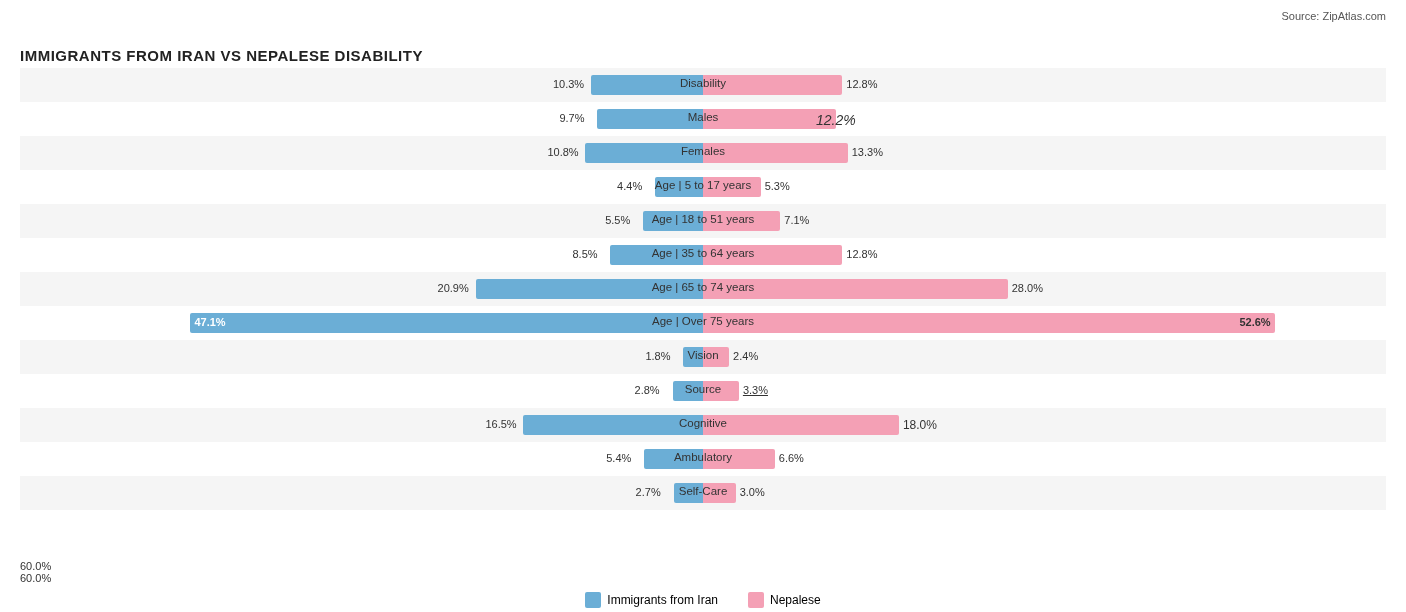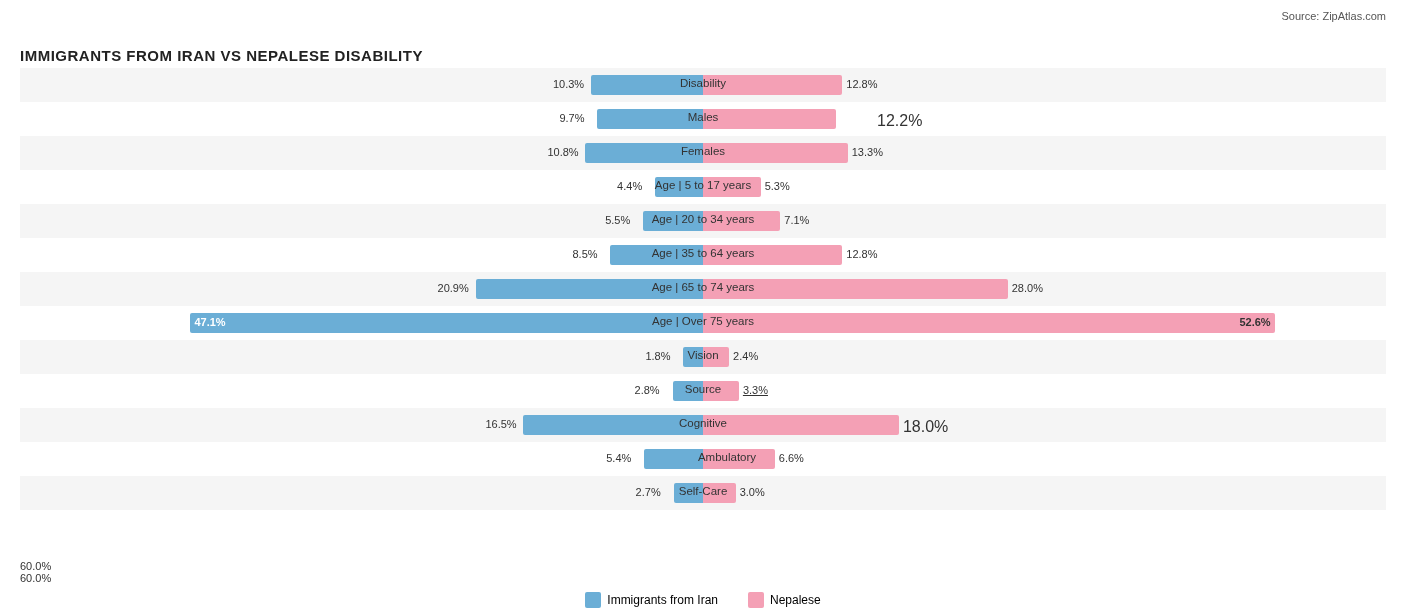--- a/index.html
+++ b/index.html
@@ -91,40 +91,40 @@
         <div style="position: absolute; height: 20px; top: 7px; background: rgb(244, 160, 181); border-radius: 0px 2px 2px 0px; left: 683px; width: 139.307px;"></div>
         <div style="position: absolute; left: 683px; transform: translateX(-50%); top: 9px; font-size: 11.5px; color: rgb(51, 51, 51); white-space: nowrap; z-index: 10; text-align: center; pointer-events: none;">Disability</div>
         <div style="position: absolute; top: 10px; font-size: 11px; white-space: nowrap; left: 532.902px; color: rgb(51, 51, 51);">10.3%</div>
         <div style="position: absolute; top: 10px; font-size: 11px; white-space: nowrap; left: 826.307px; color: rgb(51, 51, 51);">12.8%</div>
       </div>
       <div class="row" style="position: relative; height: 34px;">
         <div style="position: absolute; height: 20px; top: 7px; background: rgb(107, 174, 214); border-radius: 2px 0px 0px 2px; right: 683px; left: 577.432px; width: 105.568px;"></div>
         <div style="position: absolute; height: 20px; top: 7px; background: rgb(244, 160, 181); border-radius: 0px 2px 2px 0px; left: 683px; width: 132.777px;"></div>
         <div style="position: absolute; left: 683px; transform: translateX(-50%); top: 9px; font-size: 11.5px; color: rgb(51, 51, 51); white-space: nowrap; z-index: 10; text-align: center; pointer-events: none;">Males</div>
         <div style="position: absolute; top: 10px; font-size: 11px; white-space: nowrap; left: 539.432px; color: rgb(51, 51, 51);">9.7%</div>
-        <div style="position: absolute; top: 10px; font-size: 16px; white-space: nowrap; left: 857px; color: rgb(51, 51, 51);">12.2%</div>
+        <div style="position: absolute; top: 10px; font-size: 14px; white-space: nowrap; left: 796px; color: rgb(51, 51, 51); font-style: italic;">12.2%</div>
       </div>
       <div class="row" style="position: relative; height: 34px;">
         <div style="position: absolute; height: 20px; top: 7px; background: rgb(107, 174, 214); border-radius: 2px 0px 0px 2px; right: 683px; left: 565.46px; width: 117.54px;"></div>
         <div style="position: absolute; height: 20px; top: 7px; background: rgb(244, 160, 181); border-radius: 0px 2px 2px 0px; left: 683px; width: 144.748px;"></div>
         <div style="position: absolute; left: 683px; transform: translateX(-50%); top: 9px; font-size: 11.5px; color: rgb(51, 51, 51); white-space: nowrap; z-index: 10; text-align: center; pointer-events: none;">Females</div>
         <div style="position: absolute; top: 10px; font-size: 11px; white-space: nowrap; left: 527.46px; color: rgb(51, 51, 51);">10.8%</div>
         <div style="position: absolute; top: 10px; font-size: 11px; white-space: nowrap; left: 831.748px; color: rgb(51, 51, 51);">13.3%</div>
       </div>
       <div class="row" style="position: relative; height: 34px;">
         <div style="position: absolute; height: 20px; top: 7px; background: rgb(107, 174, 214); border-radius: 2px 0px 0px 2px; right: 683px; left: 635.113px; width: 47.8867px;"></div>
         <div style="position: absolute; height: 20px; top: 7px; background: rgb(244, 160, 181); border-radius: 0px 2px 2px 0px; left: 683px; width: 57.6817px;"></div>
         <div style="position: absolute; left: 683px; transform: translateX(-50%); top: 9px; font-size: 11.5px; color: rgb(51, 51, 51); white-space: nowrap; z-index: 10; text-align: center; pointer-events: none;">Age | 5 to 17 years</div>
         <div style="position: absolute; top: 10px; font-size: 11px; white-space: nowrap; left: 597.113px; color: rgb(51, 51, 51);">4.4%</div>
         <div style="position: absolute; top: 10px; font-size: 11px; white-space: nowrap; left: 744.682px; color: rgb(51, 51, 51);">5.3%</div>
       </div>
       <div class="row" style="position: relative; height: 34px;">
         <div style="position: absolute; height: 20px; top: 7px; background: rgb(107, 174, 214); border-radius: 2px 0px 0px 2px; right: 683px; left: 623.142px; width: 59.8583px;"></div>
         <div style="position: absolute; height: 20px; top: 7px; background: rgb(244, 160, 181); border-radius: 0px 2px 2px 0px; left: 683px; width: 77.2717px;"></div>
-        <div style="position: absolute; left: 683px; transform: translateX(-50%); top: 9px; font-size: 11.5px; color: rgb(51, 51, 51); white-space: nowrap; z-index: 10; text-align: center; pointer-events: none;">Age | 20 to 34 years</div>
+        <div style="position: absolute; left: 683px; transform: translateX(-50%); top: 9px; font-size: 11.5px; color: rgb(51, 51, 51); white-space: nowrap; z-index: 10; text-align: center; pointer-events: none;">Age | 18 to 51 years</div>
         <div style="position: absolute; top: 10px; font-size: 11px; white-space: nowrap; left: 585.142px; color: rgb(51, 51, 51);">5.5%</div>
         <div style="position: absolute; top: 10px; font-size: 11px; white-space: nowrap; left: 764.272px; color: rgb(51, 51, 51);">7.1%</div>
       </div>
       <div class="row" style="position: relative; height: 34px;">
         <div style="position: absolute; height: 20px; top: 7px; background: rgb(107, 174, 214); border-radius: 2px 0px 0px 2px; right: 683px; left: 590.492px; width: 92.5083px;"></div>
         <div style="position: absolute; height: 20px; top: 7px; background: rgb(244, 160, 181); border-radius: 0px 2px 2px 0px; left: 683px; width: 139.307px;"></div>
         <div style="position: absolute; left: 683px; transform: translateX(-50%); top: 9px; font-size: 11.5px; color: rgb(51, 51, 51); white-space: nowrap; z-index: 10; text-align: center; pointer-events: none;">Age | 35 to 64 years</div>
         <div style="position: absolute; top: 10px; font-size: 11px; white-space: nowrap; left: 552.492px; color: rgb(51, 51, 51);">8.5%</div>
         <div style="position: absolute; top: 10px; font-size: 11px; white-space: nowrap; left: 826.307px; color: rgb(51, 51, 51);">12.8%</div>
       </div>
@@ -154,26 +154,26 @@
         <div style="position: absolute; height: 20px; top: 7px; background: rgb(244, 160, 181); border-radius: 0px 2px 2px 0px; left: 683px; width: 35.915px;"></div>
         <div style="position: absolute; left: 683px; transform: translateX(-50%); top: 9px; font-size: 11.5px; color: rgb(51, 51, 51); white-space: nowrap; z-index: 10; text-align: center; pointer-events: none;">Source</div>
         <div style="position: absolute; top: 10px; font-size: 11px; white-space: nowrap; left: 614.527px; color: rgb(51, 51, 51);">2.8%</div>
         <div style="position: absolute; top: 10px; font-size: 11px; white-space: nowrap; left: 722.915px; color: rgb(51, 51, 51); text-decoration: underline;">3.3%</div>
       </div>
       <div class="row" style="position: relative; height: 34px;">
         <div style="position: absolute; height: 20px; top: 7px; background: rgb(107, 174, 214); border-radius: 2px 0px 0px 2px; right: 683px; left: 503.425px; width: 179.575px;"></div>
         <div style="position: absolute; height: 20px; top: 7px; background: rgb(244, 160, 181); border-radius: 0px 2px 2px 0px; left: 683px; width: 195.9px;"></div>
         <div style="position: absolute; left: 683px; transform: translateX(-50%); top: 9px; font-size: 11.5px; color: rgb(51, 51, 51); white-space: nowrap; z-index: 10; text-align: center; pointer-events: none;">Cognitive</div>
         <div style="position: absolute; top: 10px; font-size: 11px; white-space: nowrap; left: 465.425px; color: rgb(51, 51, 51);">16.5%</div>
-        <div style="position: absolute; top: 10px; font-size: 16px; white-space: nowrap; left: 882.9px; color: rgb(51, 51, 51);">18.0%</div>
+        <div style="position: absolute; top: 10px; font-size: 12px; white-space: nowrap; left: 882.9px; color: rgb(51, 51, 51);">18.0%</div>
       </div>
       <div class="row" style="position: relative; height: 34px;">
         <div style="position: absolute; height: 20px; top: 7px; background: rgb(107, 174, 214); border-radius: 2px 0px 0px 2px; right: 683px; left: 624.23px; width: 58.77px;"></div>
         <div style="position: absolute; height: 20px; top: 7px; background: rgb(244, 160, 181); border-radius: 0px 2px 2px 0px; left: 683px; width: 71.83px;"></div>
-        <div style="position: absolute; left: 683px; transform: translateX(-50%); top: 9px; font-size: 11.5px; color: rgb(51, 51, 51); white-space: nowrap; z-index: 10; text-align: center; pointer-events: none; margin-left: 24px;">Ambulatory</div>
+        <div style="position: absolute; left: 683px; transform: translateX(-50%); top: 9px; font-size: 11.5px; color: rgb(51, 51, 51); white-space: nowrap; z-index: 10; text-align: center; pointer-events: none;">Ambulatory</div>
         <div style="position: absolute; top: 10px; font-size: 11px; white-space: nowrap; left: 586.23px; color: rgb(51, 51, 51);">5.4%</div>
         <div style="position: absolute; top: 10px; font-size: 11px; white-space: nowrap; left: 758.83px; color: rgb(51, 51, 51);">6.6%</div>
       </div>
       <div class="row" style="position: relative; height: 34px;">
         <div style="position: absolute; height: 20px; top: 7px; background: rgb(107, 174, 214); border-radius: 2px 0px 0px 2px; right: 683px; left: 653.615px; width: 29.385px;"></div>
         <div style="position: absolute; height: 20px; top: 7px; background: rgb(244, 160, 181); border-radius: 0px 2px 2px 0px; left: 683px; width: 32.65px;"></div>
         <div style="position: absolute; left: 683px; transform: translateX(-50%); top: 9px; font-size: 11.5px; color: rgb(51, 51, 51); white-space: nowrap; z-index: 10; text-align: center; pointer-events: none;">Self-Care</div>
         <div style="position: absolute; top: 10px; font-size: 11px; white-space: nowrap; left: 615.615px; color: rgb(51, 51, 51);">2.7%</div>
         <div style="position: absolute; top: 10px; font-size: 11px; white-space: nowrap; left: 719.65px; color: rgb(51, 51, 51);">3.0%</div>
       </div>

